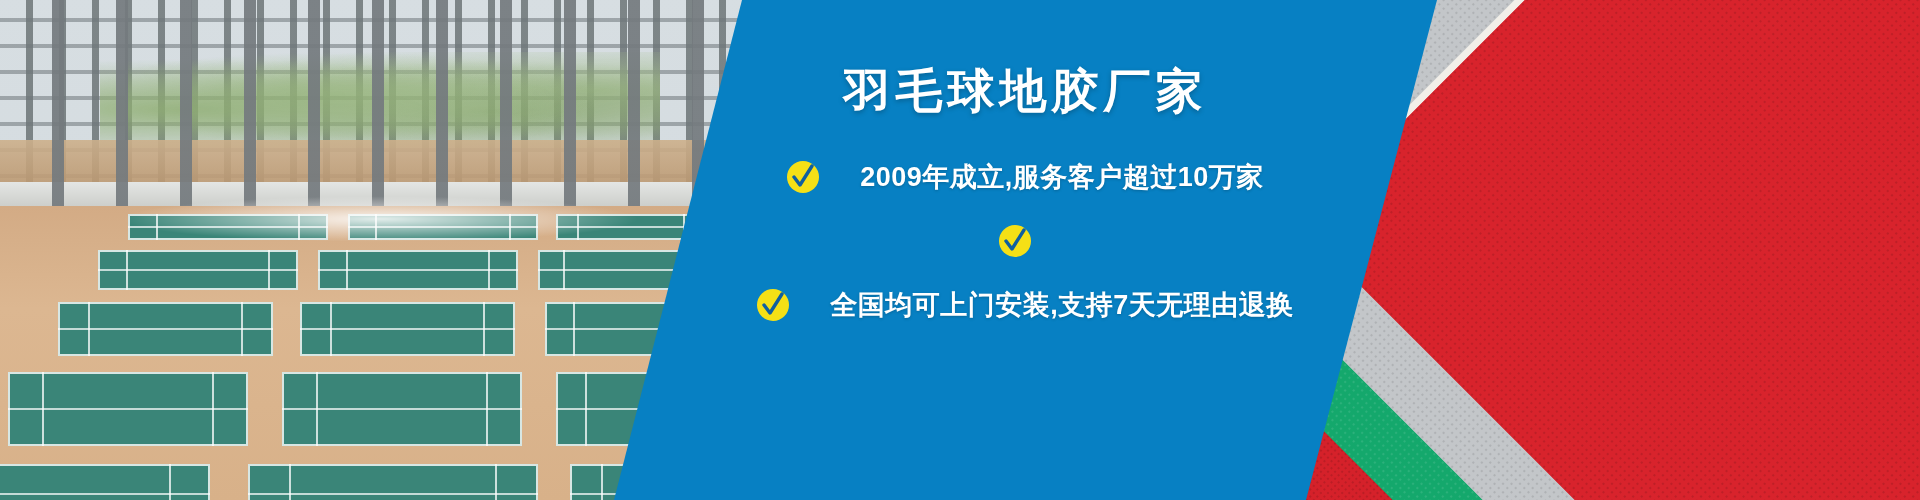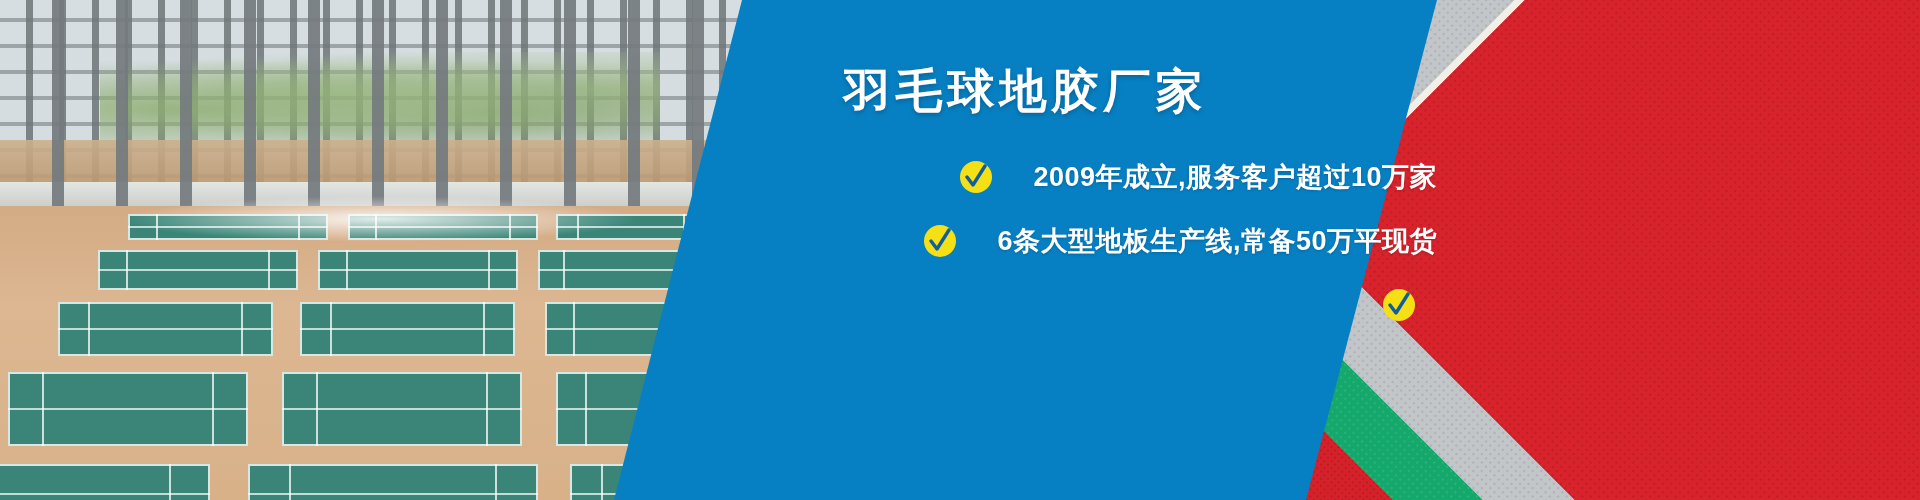--- a/index.html
+++ b/index.html
@@ -150,21 +150,21 @@
     text-shadow:0 2px 5px rgba(0,0,0,.25);
     white-space:nowrap;
   }
 
   .bullets{
     position:absolute; left:0; right:0; top:145px;
   }
   .bullet{
     display:flex;
     align-items:center;
-    justify-content:flex-end;
+    justify-content:center;
     height:64px;
     gap:19px;
   }
   .bullet .check{
     flex:0 0 auto;
     width:32px;height:32px;
     border-radius:50%;
     background:#f5e016;
     margin-right:22px;
     position:relative;
@@ -302,27 +302,27 @@
         <span class="btext">2009年成立,服务客户超过10万家</span>
       </div>
 
 
       <div class="bullet">
         <span class="check">
           <svg width="24" height="26" viewBox="0 0 24 26" aria-hidden="true">
             <path d="M3 13 L9 21 L21 2" fill="none" stroke="#0f5fa0" stroke-width="3.4" stroke-linecap="round" stroke-linejoin="round"></path>
           </svg>
         </span>
-        <span class="btext">6条大型地板生产线,常备50万平现货</span>
       </div>
 
       <div class="bullet">
         <span class="check">
           <svg width="24" height="26" viewBox="0 0 24 26" aria-hidden="true">
             <path d="M3 13 L9 21 L21 2" fill="none" stroke="#0f5fa0" stroke-width="3.4" stroke-linecap="round" stroke-linejoin="round"></path>
           </svg>
         </span>
+        <span class="btext">全国均可上门安装,支持7天无理由退换</span>
       </div>
 
     </div>
   </div>
 
 </div>
 
 </body></html>

